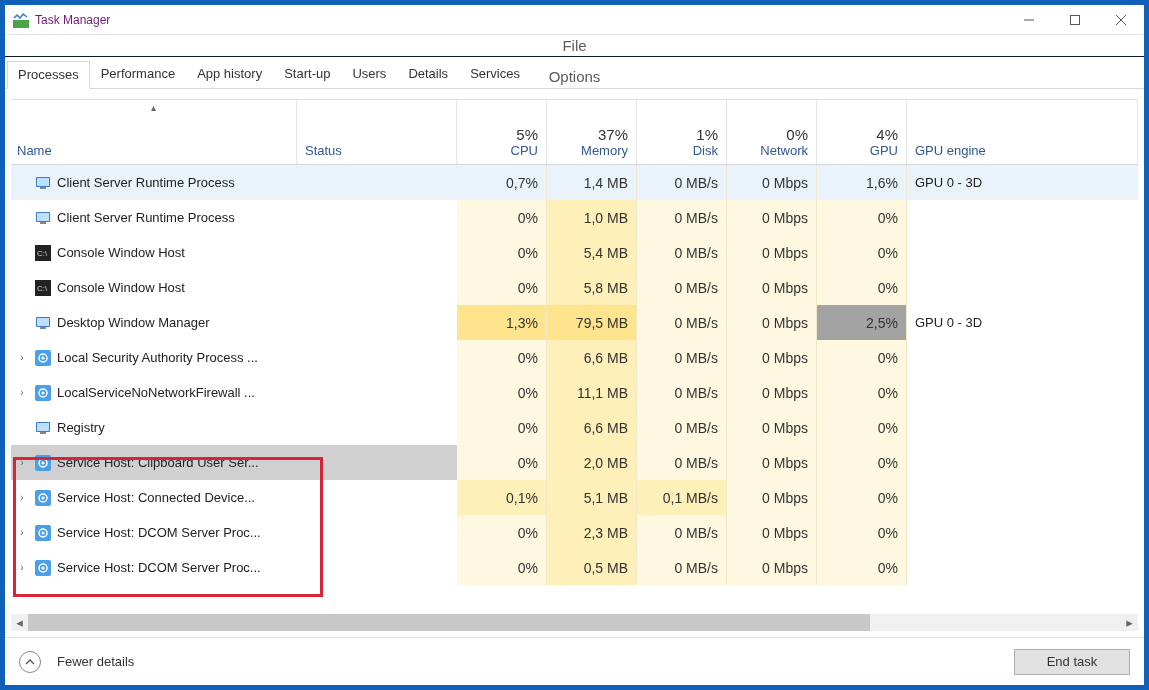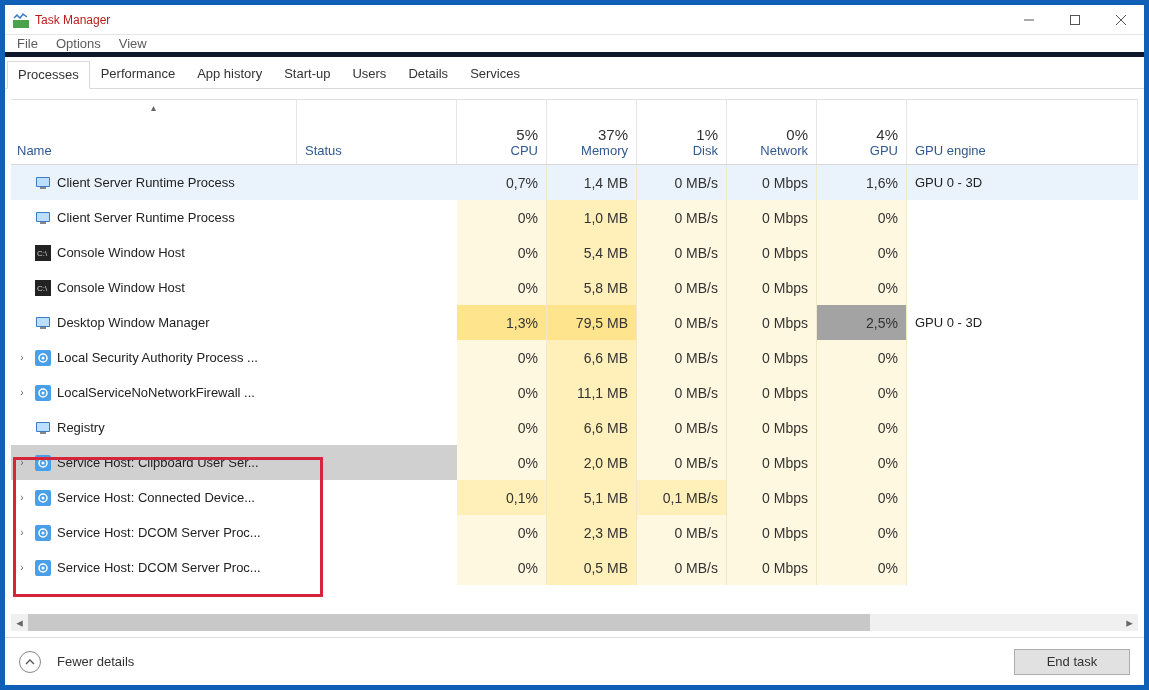--- a/index.html
+++ b/index.html
@@ -2,27 +2,27 @@
 <html><head>
 <meta charset="utf-8">
 <style>
   * { box-sizing: border-box; margin: 0; padding: 0; }
   html, body { width: 1149px; height: 690px; font-family: "Segoe UI", Tahoma, sans-serif; font-size: 13px; color: #222; }
   body { border: 5px solid #1060b8; background: #fff; position: relative; overflow: hidden; }
 
   
   .titlebar { display: flex; align-items: center; height: 30px; padding-left: 8px; border-bottom: 1px solid #e6e6e6; }
   .titlebar .app-icon { width: 16px; height: 16px; margin-right: 6px; }
-  .titlebar .title { font-size: 12px; color: #b91c1c; }
+  .titlebar .title { font-size: 12px; color: #701a75; }
   .win-controls { margin-left: auto; display: flex; }
   .win-btn { width: 46px; height: 30px; display: flex; align-items: center; justify-content: center; color: #555; }
   .win-btn svg { display: block; }
 
   
-  .menubar { display: flex; height: 22px; align-items: center; padding: 0 8px 0 8px; gap: 10px; font-size: 13px; color: #5b5b5b; border-bottom: 5px solid #0f172a; }
+  .menubar { display: flex; height: 22px; align-items: center; padding: 0 8px 0 8px; gap: 10px; font-size: 15px; color: #5b5b5b; border-bottom: 1px solid #0f172a; flex-direction: column; }
   .menubar .menu-item { padding: 2px 4px; }
 
   
   .tabstrip { display: flex; align-items: flex-end; height: 28px; padding-left: 2px; border-bottom: 1px solid #d8d8d8; margin-top: 4px; }
   .tab { padding: 5px 10px 6px 10px; font-size: 13px; color: #333; border: 1px solid transparent; position: relative; }
   .tab.active { border: 1px solid #d8d8d8; border-bottom: 1px solid #fff; background: #fff; top: 1px; }
 
   
   .table-wrap { position: absolute; left: 6px; right: 6px; top: 94px; bottom: 72px; border-top: 1px solid #e0e0e0; }
   .header-row { display: flex; height: 65px; border-bottom: 1px solid #d8d8d8; background: #fff; }

